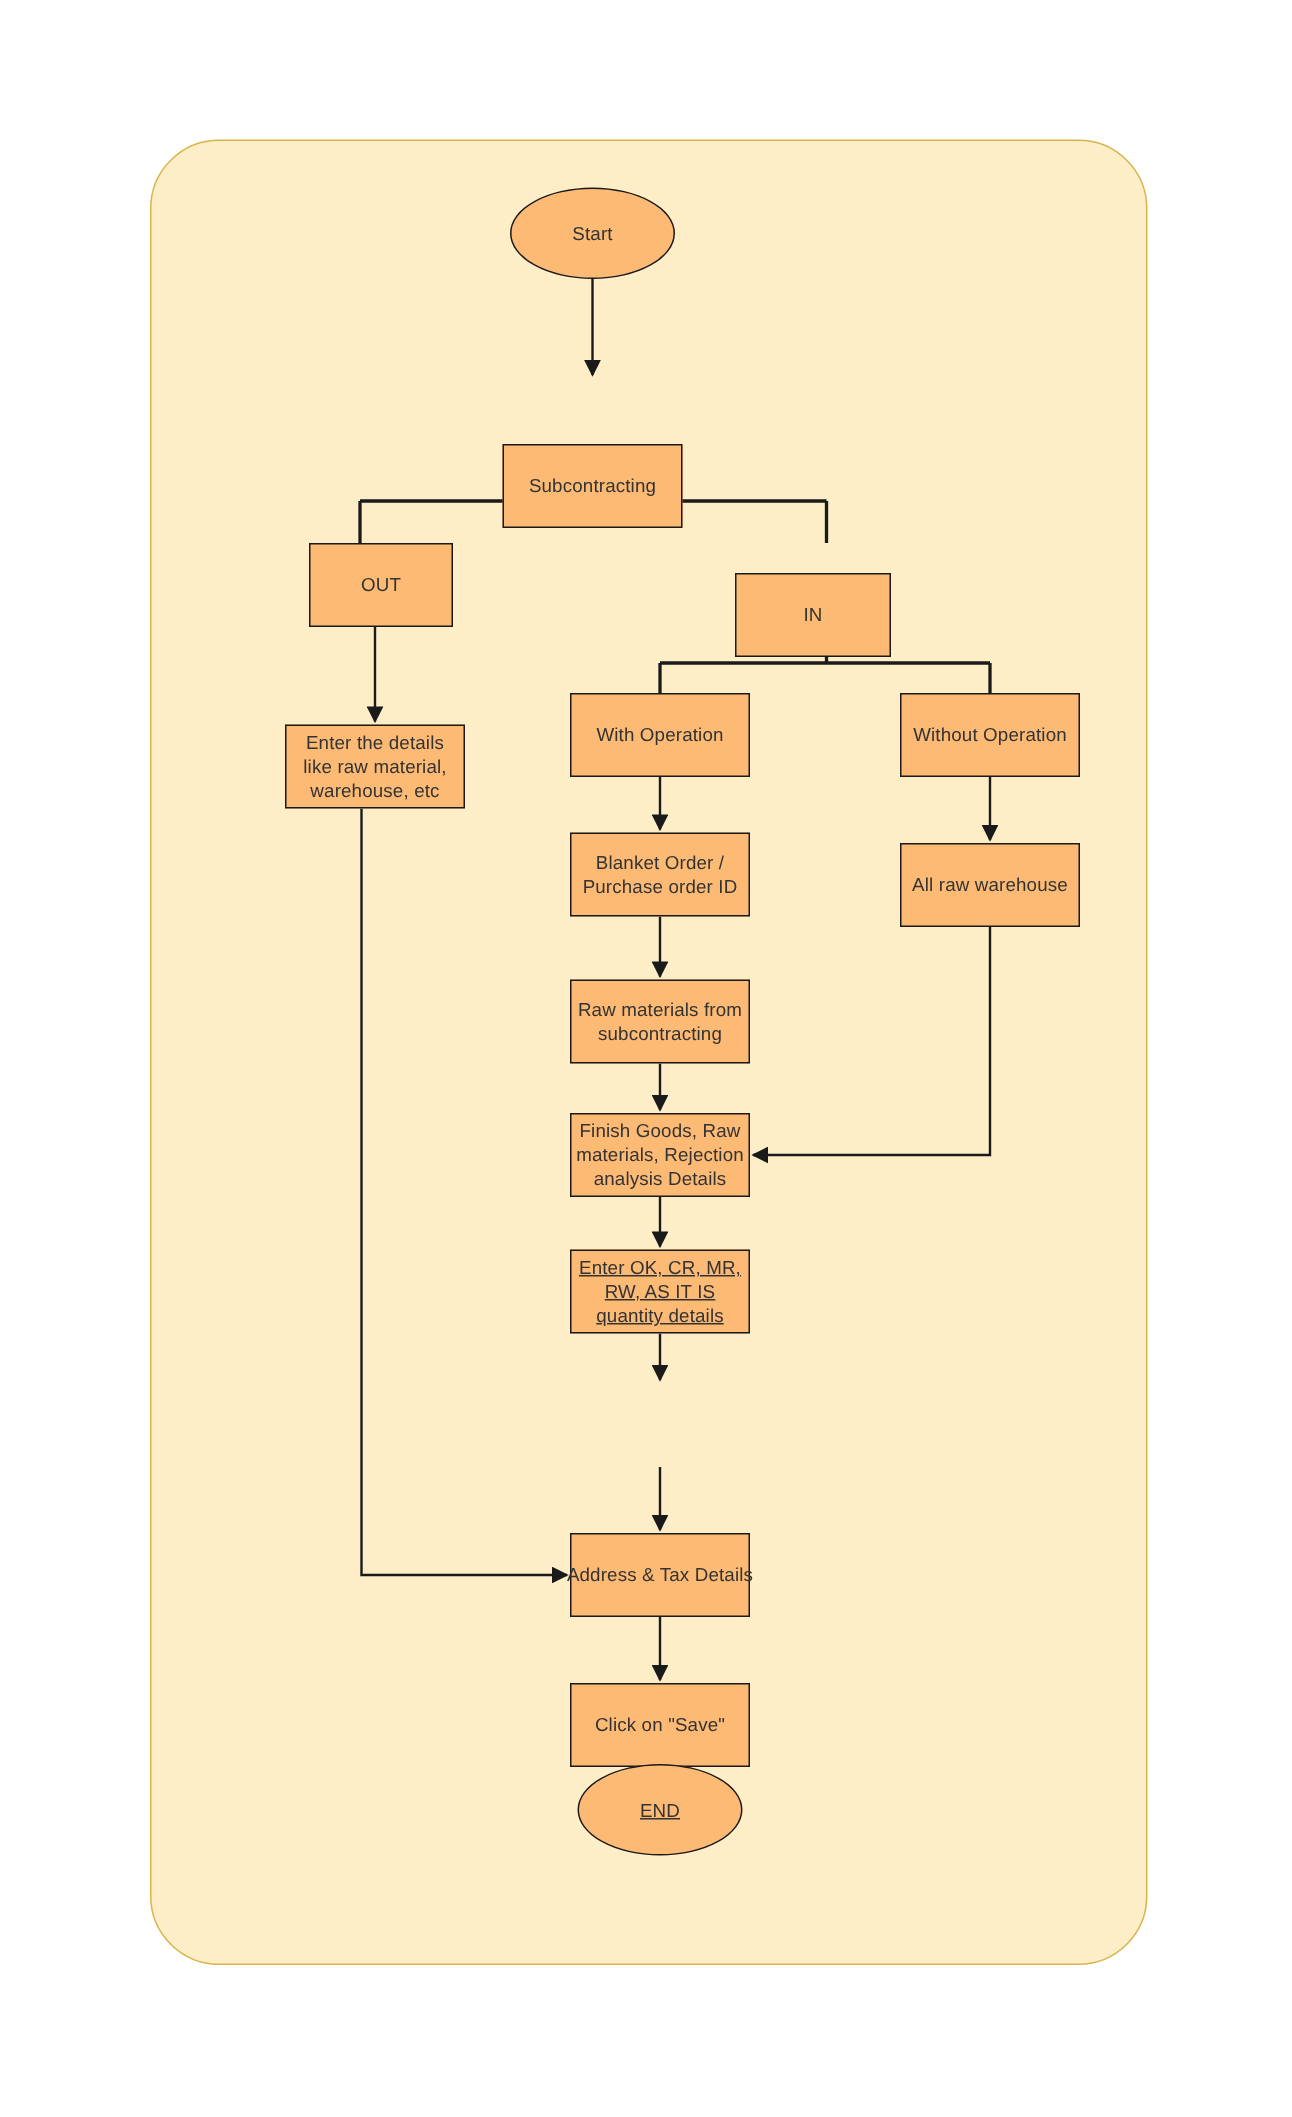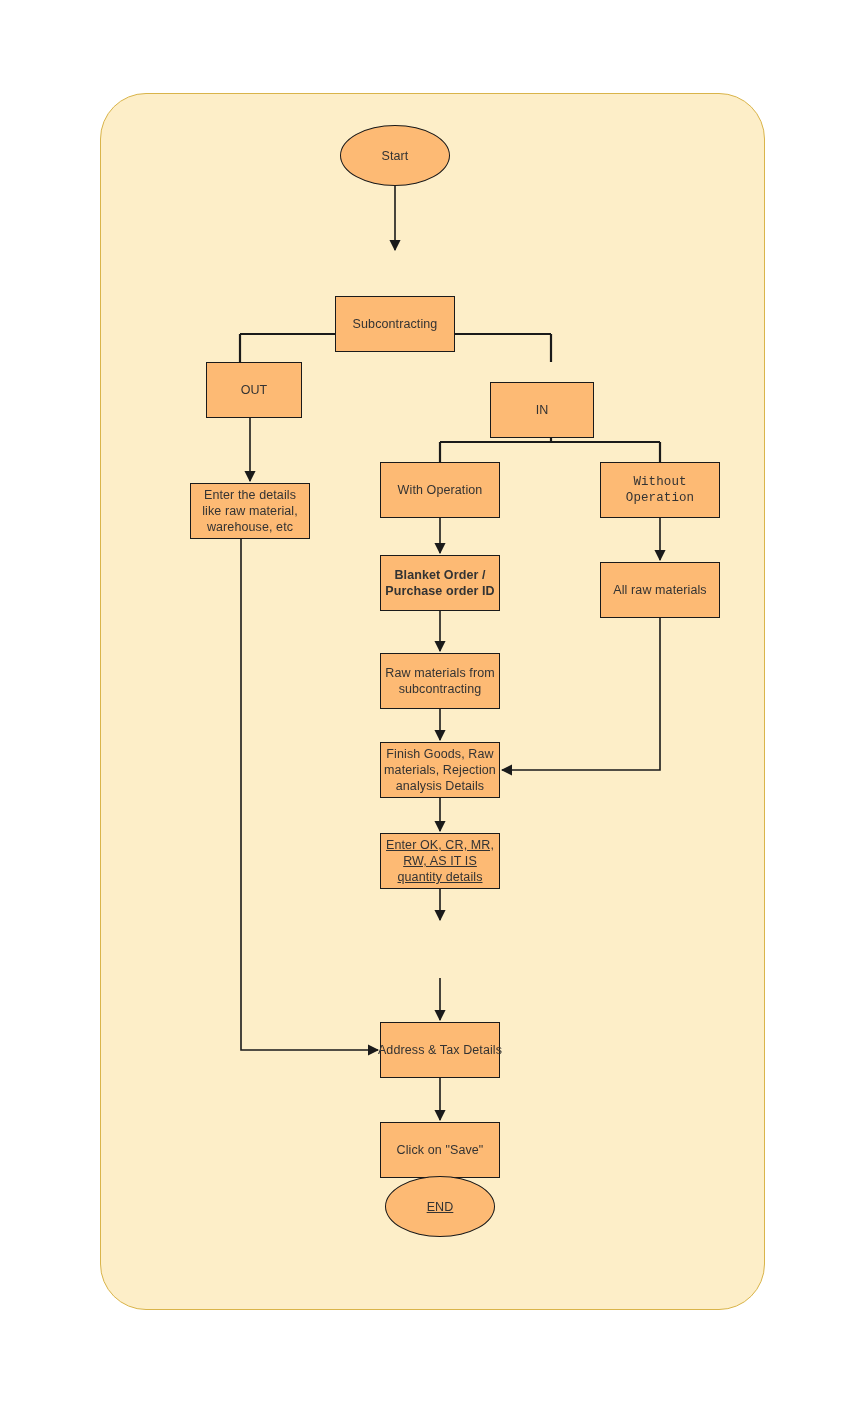--- a/index.html
+++ b/index.html
@@ -132,30 +132,30 @@
   </div>
 
   <div class="node" style="left:190px;top:483px;width:120px;height:56px;">
     <span>Enter the details like raw material, warehouse, etc</span>
   </div>
 
   <div class="node" style="left:380px;top:462px;width:120px;height:56px;">
     <span>With Operation</span>
   </div>
 
-  <div class="node" style="left:600px;top:462px;width:120px;height:56px;font-family:Liberation Mono, monospace;">
+  <div class="node" style="left:600px;top:462px;width:120px;height:56px;">
     <span>Without Operation</span>
   </div>
 
-  <div class="node" style="left:380px;top:555px;width:120px;height:56px;font-weight:bold;">
+  <div class="node" style="left:380px;top:555px;width:120px;height:56px;">
     <span>Blanket Order / Purchase order ID</span>
   </div>
 
   <div class="node" style="left:600px;top:562px;width:120px;height:56px;">
-    <span>All raw materials</span>
+    <span>All raw warehouse</span>
   </div>
 
   <div class="node" style="left:380px;top:653px;width:120px;height:56px;">
     <span>Raw materials from subcontracting</span>
   </div>
 
   <div class="node" style="left:380px;top:742px;width:120px;height:56px;">
     <span>Finish Goods, Raw materials, Rejection analysis Details</span>
   </div>
 

